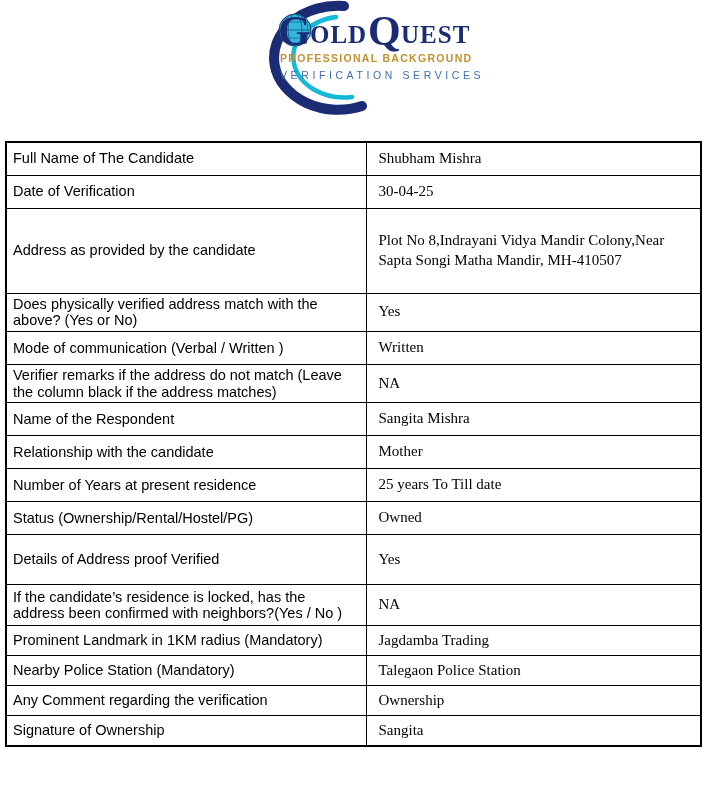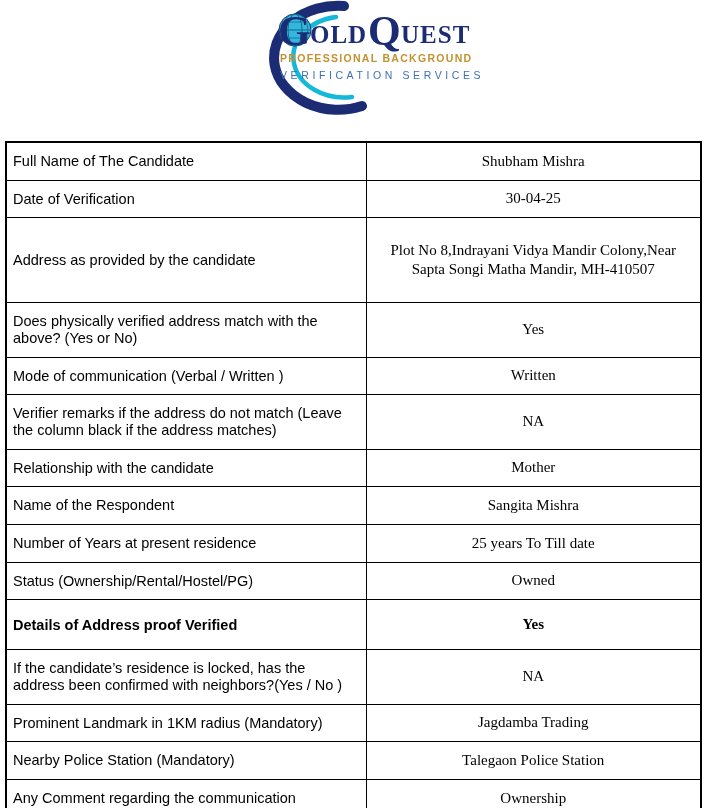--- a/index.html
+++ b/index.html
@@ -28,35 +28,35 @@
   table.vt {
     position:absolute; top:141px; left:5px;
     width:697px;
     border-collapse:collapse;
     border:2px solid #000;
     table-layout:fixed;
   }
   .vt td { border:1px solid #000; height:33px; vertical-align:middle; }
   .vt td.label {
     width:360px;
-    padding:10px 6px;
+    padding:2px 6px;
     font-size:14.5px;
     line-height:1.15;
     margin-top:48px;
   }
   .vt td.value {
-    text-align:center;
+    text-align:left;
     font-family:"Liberation Serif", serif;
     font-size:15px;
     padding:2px 12px;
     line-height:1.3;
   }
   tr.h85 td{ height:85px; }
   tr.h35 td{ height:35px; }
-  tr.h50 td{ height:50px;font-weight:bold; }
+  tr.h50 td{ height:50px; }
   tr.h41 td{ height:41px; }
   tr.h30 td{ height:30px; }
 </style>
 </head>
 <body>
 
 <div class="page">
 
   <div class="logo-wrap">
     <svg class="logo-svg" width="320" height="118" viewBox="0 0 320 118">
@@ -103,26 +103,26 @@
       </tr>
       <tr>
         <td class="label">Mode of communication (Verbal / Written )</td>
         <td class="value">Written</td>
       </tr>
       <tr>
         <td class="label">Verifier remarks if the address do not match (Leave the column black if the address matches)</td>
         <td class="value">NA</td>
       </tr>
       <tr>
+        <td class="label">Name of the Respondent</td>
+        <td class="value">Sangita Mishra</td>
+      </tr>
+      <tr>
         <td class="label">Relationship with the candidate</td>
         <td class="value">Mother</td>
-      </tr>
-      <tr>
-        <td class="label">Name of the Respondent</td>
-        <td class="value">Sangita Mishra</td>
       </tr>
       <tr>
         <td class="label">Number of Years at present residence</td>
         <td class="value">25 years To Till date</td>
       </tr>
       <tr>
         <td class="label">Status (Ownership/Rental/Hostel/PG)</td>
         <td class="value">Owned</td>
       </tr>
       <tr class="h50">
@@ -135,21 +135,21 @@
       </tr>
       <tr class="h30">
         <td class="label">Prominent Landmark in 1KM radius (Mandatory)</td>
         <td class="value">Jagdamba Trading</td>
       </tr>
       <tr class="h30">
         <td class="label">Nearby Police Station (Mandatory)</td>
         <td class="value">Talegaon Police Station</td>
       </tr>
       <tr class="h30">
-        <td class="label">Any Comment regarding the communication</td>
+        <td class="label">Any Comment regarding the verification</td>
         <td class="value">Ownership</td>
       </tr>
       <tr class="h30">
         <td class="label">Signature of Ownership</td>
         <td class="value">Sangita</td>
       </tr>
     </tbody>
   </table>
 
 </div>

